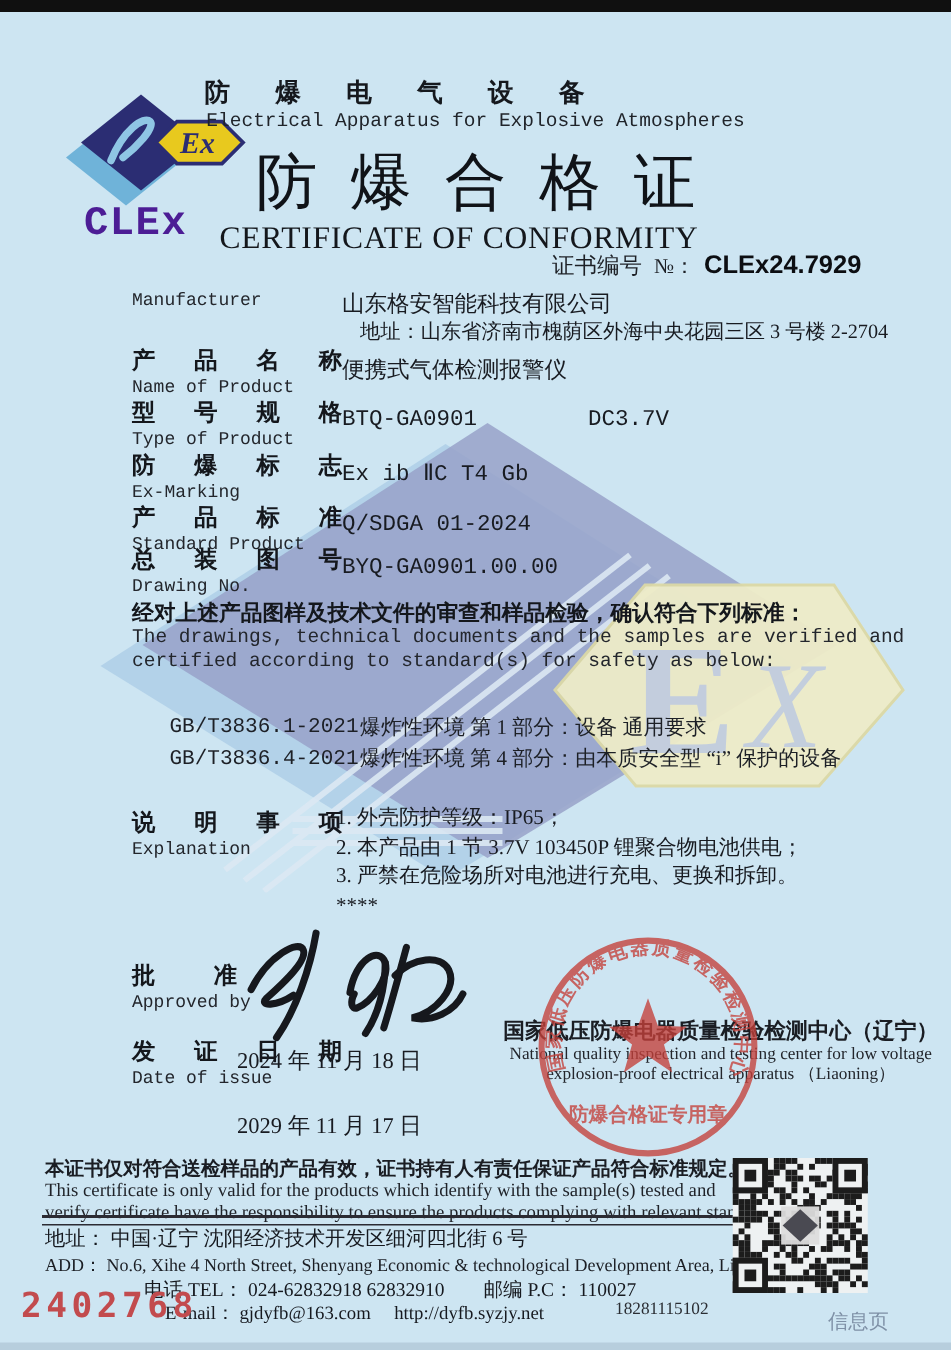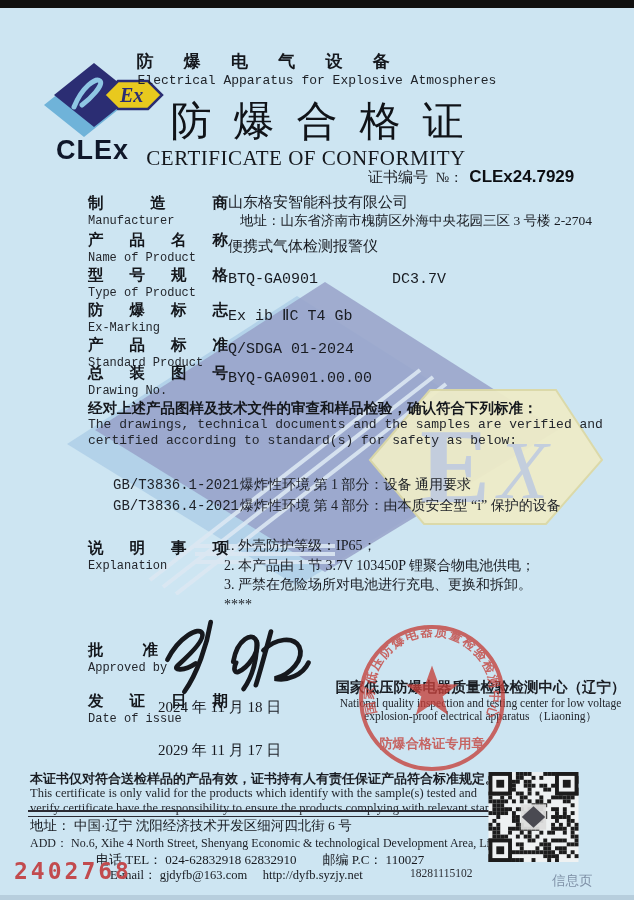--- a/index.html
+++ b/index.html
@@ -17,21 +17,21 @@
   .title-zh{left:0;top:50px;width:526px;text-align:center;font-size:17px;font-weight:bold;letter-spacing:13px;text-indent:13px;color:#15181d;}
   .title-en{left:0;top:73px;width:634px;text-align:center;font-size:13px;font-family:"Liberation Mono", monospace;color:#20242a;}
   .big-zh{left:0;top:94px;width:634px;text-align:center;font-size:41px;font-weight:normal;letter-spacing:22px;text-indent:22px;color:#101318;}
   .big-en{left:0;top:146px;width:612px;text-align:center;font-size:21px;letter-spacing:.5px;color:#14171c;}
   .cert-line{left:368px;top:167px;font-size:15px;white-space:nowrap;}
   .cert-line .no-sym{font-size:14px;margin-left:8px;}
   .cert-line .cert-no{font-family:"Liberation Sans", sans-serif;font-weight:bold;font-size:17px;margin-left:6px;color:#0c0e12;}
 
   
   .logo-wrap{left:36px;top:55px;width:130px;height:115px;}
-  .logo-text{position:absolute;left:20px;top:80px;font-family:Liberation Sans, sans-serif;font-weight:bold;font-size:27px;color:#0f172a;letter-spacing:1px;}
+  .logo-text{position:absolute;left:20px;top:80px;font-family:Liberation Mono, monospace;font-weight:bold;font-size:27px;color:#4c1d95;letter-spacing:1px;}
 
   
   .flabel{left:88px;width:140px;}
   .flabel .zh{font-size:15.5px;font-weight:bold;text-align:justify;text-align-last:justify;color:#14171c;}
   .flabel .en{font-size:12px;font-family:"Liberation Mono", monospace;color:#23262c;margin-top:0px;white-space:nowrap;}
   .fval{left:228px;font-size:15px;white-space:nowrap;color:#181b21;}
   .fval.mono{font-family:"Liberation Mono", monospace;}
   .fval.sub{font-size:13.5px;}
 
   .stmt-zh{left:88px;top:399px;font-size:14.5px;font-weight:bold;color:#14171c;white-space:nowrap;}
@@ -99,21 +99,20 @@
 
   <div class="abs title-zh">防 爆 电 气 设 备</div>
   <div class="abs title-en">Electrical Apparatus for Explosive Atmospheres</div>
   <div class="abs big-zh">防爆合格证</div>
   <div class="abs big-en">CERTIFICATE OF CONFORMITY</div>
   <div class="abs cert-line">
     <span>证书编号</span><span class="no-sym">№：</span><span class="cert-no">CLEx24.7929</span>
   </div>
 
   <div class="abs flabel" style="top:193px;">
-    <div class="zh">制 造 商</div>
     <div class="en">Manufacturer</div>
   </div>
   <div class="abs fval" style="top:193px;">山东格安智能科技有限公司</div>
   <div class="abs fval sub" style="top:212px;left:240px;">地址：山东省济南市槐荫区外海中央花园三区 3 号楼 2-2704</div>
 
   <div class="abs flabel" style="top:230px;">
     <div class="zh">产 品 名 称</div>
     <div class="en">Name of Product</div>
   </div>
   <div class="abs fval" style="top:237px;">便携式气体检测报警仪</div>

